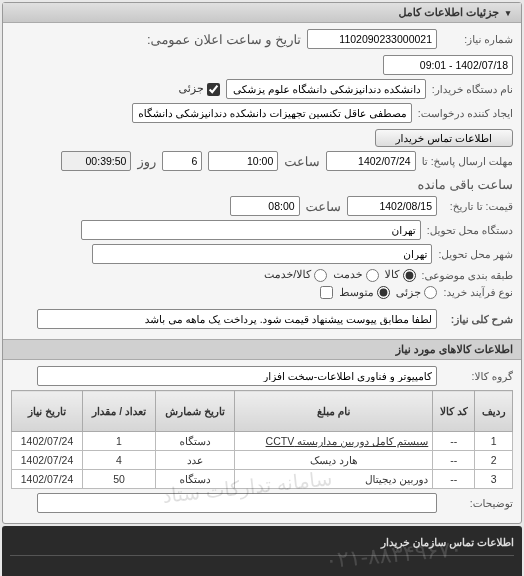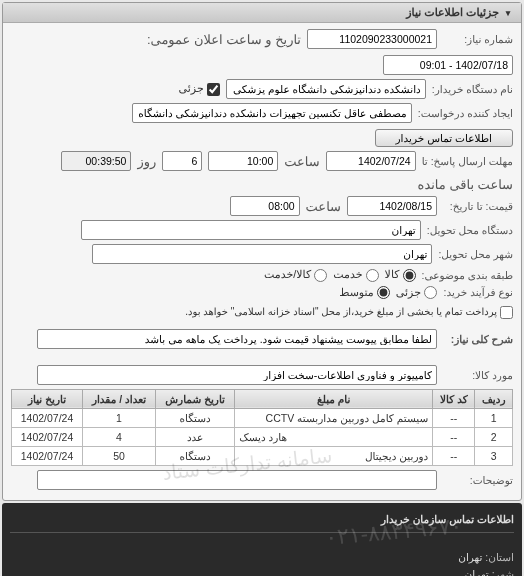--- a/index.html
+++ b/index.html
@@ -71,21 +71,21 @@
   }
   table.data {
     width:100%;
     border-collapse:collapse;
     background:#fff;
     font-size:10.5px;
   }
   table.data th {
     background: linear-gradient(#eee,#d5d5d5);
     border:1px solid #aaa;
-    padding:3px 4px;
+    padding:14px 4px;
     font-weight:bold;
     text-align:center;
   }
   table.data td {
     border:1px solid #bbb;
     padding:3px 4px;
     text-align:center;
   }
   .dark-block {
     background:#2a2a2a;
@@ -120,21 +120,21 @@
   .rel { position:relative;}
   .radio { accent-color:#333; vertical-align:middle;}
   .cb { accent-color:#333; vertical-align:middle;}
 </style>
 </head>
 <body>
 
 <div class="panel">
   <div class="panel-header">
     <span class="collapse-icon">▾</span>
-    <span>جزئیات اطلاعات نیاز</span>
+    <span>جزئیات اطلاعات کامل</span>
   </div>
   <div class="panel-body">
 
     <div class="row">
       <span class="lbl">شماره نیاز:</span>
       <input class="fld med" value="1102090233000021" style="">
       <span class="lbl2">تاریخ و ساعت اعلان عمومی:</span>
       <input class="fld med" value="1402/07/18 - 09:01" style="">
     </div>
 
@@ -184,62 +184,63 @@
       <span class="lbl">طبقه بندی موضوعی:</span>
       <label><input type="radio" class="radio" name="cp" checked="" style=""> <span>کالا</span></label>
       <label><input type="radio" class="radio" name="cp" style=""> <span>خدمت</span></label>
       <label><input type="radio" class="radio" name="cp" style=""> <span>کالا/خدمت</span></label>
     </div>
 
     <div class="row">
       <span class="lbl">نوع فرآیند خرید:</span>
       <label><input type="radio" class="radio" name="bt" style=""> <span>جزئی</span></label>
       <label><input type="radio" class="radio" name="bt" checked="" style=""> <span>متوسط</span></label>
-      <label><input type="checkbox" class="cb" style=""> <span style="font-size:10px">پرداخت تمام یا بخشی از مبلغ خرید،از محل "اسناد خزانه اسلامی" خواهد بود.</span></label>
+      <label><input type="checkbox" class="cb" style=""> </label>
     </div>
 
     <div style="height:6px"></div>
 
     <div class="row">
       <span class="lbl" style="font-weight:bold">شرح کلی نیاز:</span>
       <input class="fld" style="width: 400px;" value="لطفا مطابق پیوست پیشنهاد قیمت شود. پرداخت یک ماهه می باشد">
     </div>
   </div>
 
+  <div class="section-title">اطلاعات کالاهای مورد نیاز</div>
 
   <div class="panel-body">
     <div class="row">
-      <span class="lbl">مورد کالا:</span>
+      <span class="lbl">گروه کالا:</span>
       <input class="fld" style="width: 400px;" value="کامپیوتر و فناوری اطلاعات-سخت افزار">
     </div>
 
     <table class="data">
       <thead>
         <tr>
           <th>ردیف</th>
           <th>کد کالا</th>
           <th>نام مبلغ</th>
           <th>تاریخ شمارش</th>
           <th>تعداد / مقدار</th>
           <th>تاریخ نیاز</th>
         </tr>
       </thead>
       <tbody id="goods-tbody">
           <tr>
             <td>1</td>
             <td>--</td>
-            <td style="text-align: right;">سیستم کامل دوربین مداربسته CCTV</td>
+            <td style="text-align: right; text-decoration: underline;">سیستم کامل دوربین مداربسته CCTV</td>
             <td>دستگاه</td>
             <td>1</td>
             <td>1402/07/24</td>
           </tr>
           <tr>
             <td>2</td>
             <td>--</td>
-            <td style="text-align: left;">هارد دیسک</td>
+            <td style="text-align: center;">هارد دیسک</td>
             <td>عدد</td>
             <td>4</td>
             <td>1402/07/24</td>
           </tr>
           <tr>
             <td>3</td>
             <td>--</td>
             <td style="text-align: right;">دوربین دیجیتال</td>
             <td>دستگاه</td>
             <td>50</td>

